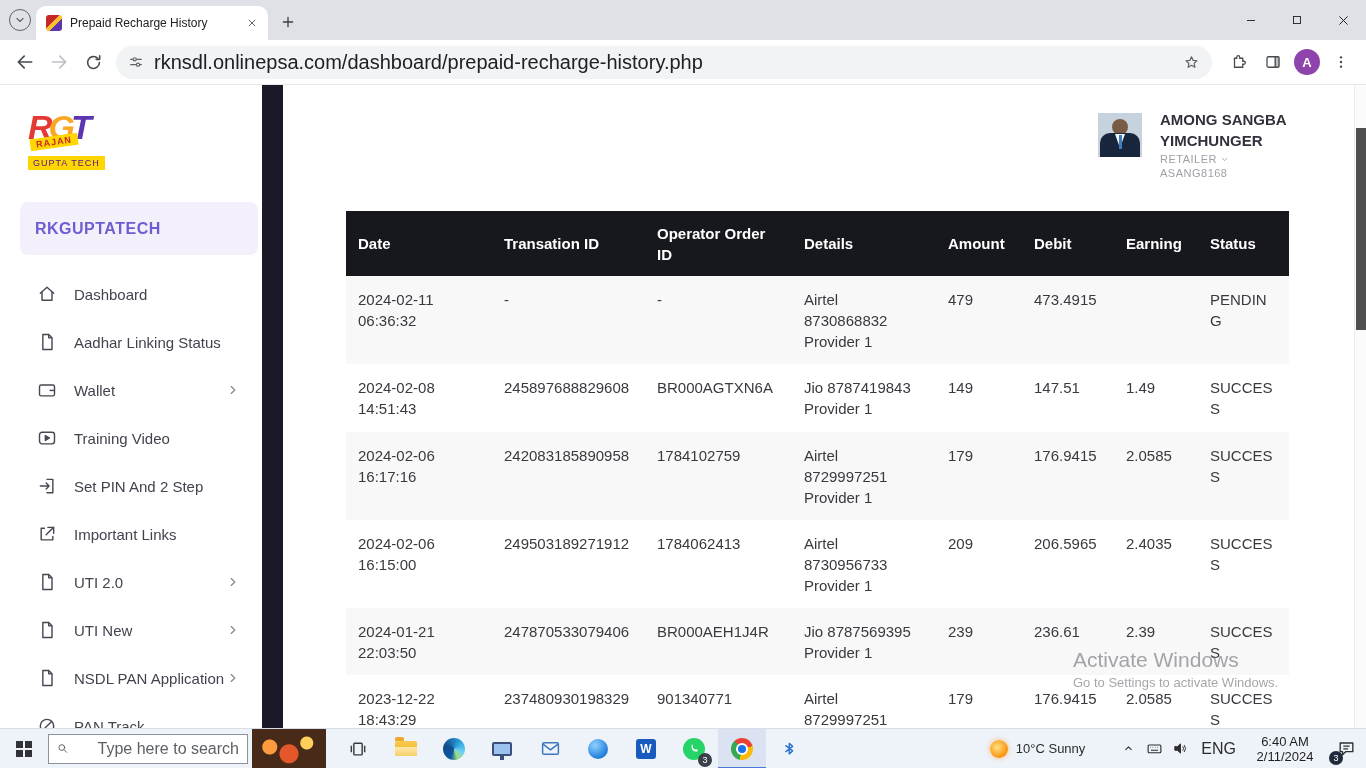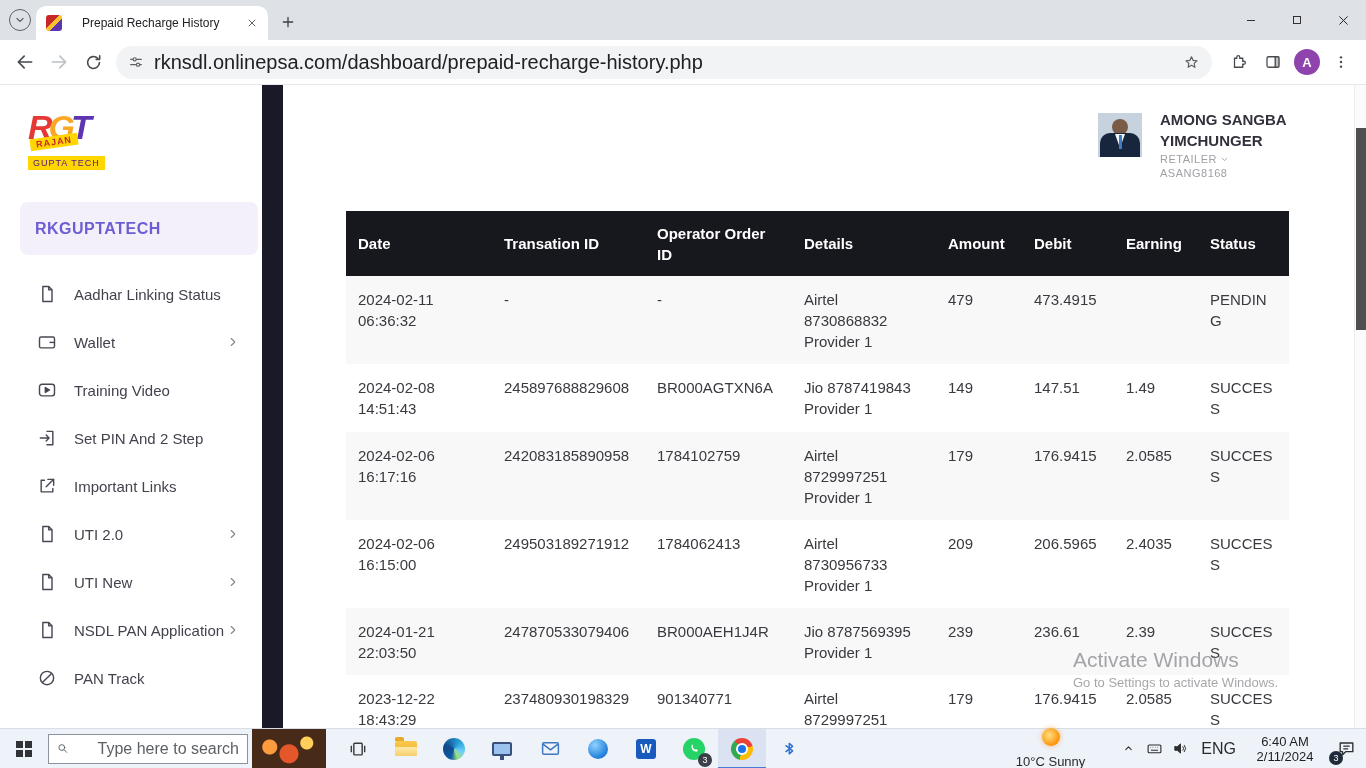--- a/index.html
+++ b/index.html
@@ -5,21 +5,21 @@
   * { margin:0; padding:0; box-sizing:border-box; }
   html,body { width:1366px; height:768px; overflow:hidden; font-family:"Liberation Sans", sans-serif; background:#fff; }
   #screen { position:relative; width:1366px; height:768px; overflow:hidden; }
 
   
   .tabstrip { height:40px; background:#dee1e6; position:relative; display:flex; align-items:flex-end; }
   .tab-list-btn { position:absolute; left:9px; top:9px; width:22px; height:22px; border-radius:50%; border:1.5px solid #5f6368; color:#5f6368; display:flex; align-items:center; justify-content:center; }
   .tab { margin-left:36px; width:232px; height:34px; background:#fff; border-radius:10px 10px 0 0; display:flex; align-items:center; padding:0 8px 0 10px; }
   .tab-favicon { width:16px; height:16px; border-radius:3px; flex:0 0 16px;
     background:linear-gradient(135deg,#c62828 0 42%, #fbc02d 42% 60%, #5e35b1 60%); }
-  .tab-title { flex:1; font-size:12px; color:#202124; margin-left:20px; white-space:nowrap; overflow:hidden; }
+  .tab-title { flex:1; font-size:12px; color:#202124; margin-left:8px; white-space:nowrap; overflow:hidden; }
   .tab-close { width:17px; height:17px; border-radius:50%; color:#5f6368; display:flex; align-items:center; justify-content:center; }
   .newtab-btn { width:28px; height:28px; margin:0 0 4px 6px; display:flex; align-items:center; justify-content:center; color:#3c4043; }
   .win-controls { position:absolute; right:0; top:0; height:40px; display:flex; }
   .win-btn { width:46px; height:40px; display:flex; align-items:center; justify-content:center; color:#1f1f1f; }
 
   
   .toolbar { height:45px; background:#fff; display:flex; align-items:center; padding:0 8px; border-bottom:1px solid #e6e8ea; }
   .nav-btn { width:34px; height:34px; display:flex; align-items:center; justify-content:center; color:#474b4e; }
   .nav-btn.disabled { color:#bcc0c5; }
   .addressbar { flex:1; height:33px; background:#f1f3f4; border-radius:17px; display:flex; align-items:center; padding:0 12px; margin:0 10px 0 6px; min-width:0; }
@@ -102,21 +102,21 @@
   .monitor { width:20px; height:14px; border:2px solid #39507a; border-radius:2px; background:#9cc3ef; position:relative; }
   .monitor::after { content:""; position:absolute; left:6px; bottom:-6px; width:4px; height:4px; background:#39507a; }
   .bluecircle { width:20px; height:20px; border-radius:50%; background:radial-gradient(circle at 35% 30%, #8ed2ff, #1b79d8 75%); }
   .word-icon { width:20px; height:20px; border-radius:3px; background:#185abd; color:#fff; font-size:12px; font-weight:bold; display:flex; align-items:center; justify-content:center; }
   .word-icon::after { content:"W"; }
   .wa-icon { width:22px; height:22px; border-radius:50%; background:#25d366; display:flex; align-items:center; justify-content:center; }
   .chrome-icon { width:22px; height:22px; border-radius:50%; background:conic-gradient(from -45deg,#ea4335 0 33%,#fbbc05 0 66%,#34a853 0 100%); position:relative; }
   .chrome-icon::before { content:""; position:absolute; inset:5px; background:#fff; border-radius:50%; }
   .chrome-icon::after { content:""; position:absolute; inset:7px; background:#1a73e8; border-radius:50%; }
   .tb-right { margin-left:auto; display:flex; align-items:center; height:40px; }
-  .tb-weather { display:flex; align-items:center; gap:8px; margin-right:30px; font-size:13px; color:#2b2b2b;flex-direction:column; }
+  .tb-weather { display:flex; align-items:center; gap:8px; margin-right:30px; font-size:13px; color:#2b2b2b; }
   .sun { width:18px; height:18px; border-radius:50%; background:radial-gradient(circle at 40% 40%, #ffe082, #fb8c00 75%); box-shadow:0 0 5px rgba(251,140,0,.55); }
   .tray-btn { width:22px; height:40px; display:flex; align-items:center; justify-content:center; color:#2e2e2e; margin:0 2px; }
   .tb-eng { font-size:16px; color:#2b2b2b; margin:0 8px; }
   .tb-clock { width:66px; text-align:center; font-size:13px; color:#1f1f1f; line-height:15px; margin:0 8px; }
   .tb-notif { width:40px; height:40px; display:flex; align-items:center; justify-content:center; position:relative; color:#2e2e2e; }
   .tb-notif .badge { right:auto; left:3px; bottom:4px; background:#1f2a3a; }
 
   svg { display:block; }
 </style>
 </head>
@@ -224,20 +224,29 @@
     <aside class="sidebar">
       <div class="logo">
         <div class="logo-letters"><span class="lr">R</span><span class="lg">G</span><span class="lt">T</span></div>
         <div class="logo-ribbon">RAJAN</div>
         <div class="logo-bottom">GUPTA TECH</div>
       </div>
 
       <div class="brand-pill">RKGUPTATECH</div>
 
       <nav class="menu">
+        <div class="menu-item">
+          <span class="mi-icon">
+              <svg width="20" height="20" viewBox="0 0 24 24" fill="none" stroke="currentColor" stroke-width="1.7" stroke-linecap="round" stroke-linejoin="round">
+                <path d="M4 11 L12 4 L20 11"></path>
+                <path d="M6 9.5 V19.5 H18 V9.5"></path>
+              </svg>
+            </span>
+          <span>Dashboard</span>
+        </div>
         <div class="menu-item">
           <span class="mi-icon">
               <svg width="20" height="20" viewBox="0 0 24 24" fill="none" stroke="currentColor" stroke-width="1.7" stroke-linejoin="round">
                 <path d="M7 3 H14 L18 7 V21 H7 Z"></path>
                 <path d="M14 3 V7 H18"></path>
               </svg>
             </span>
           <span>Aadhar Linking Status</span>
         </div>
         <div class="menu-item">

